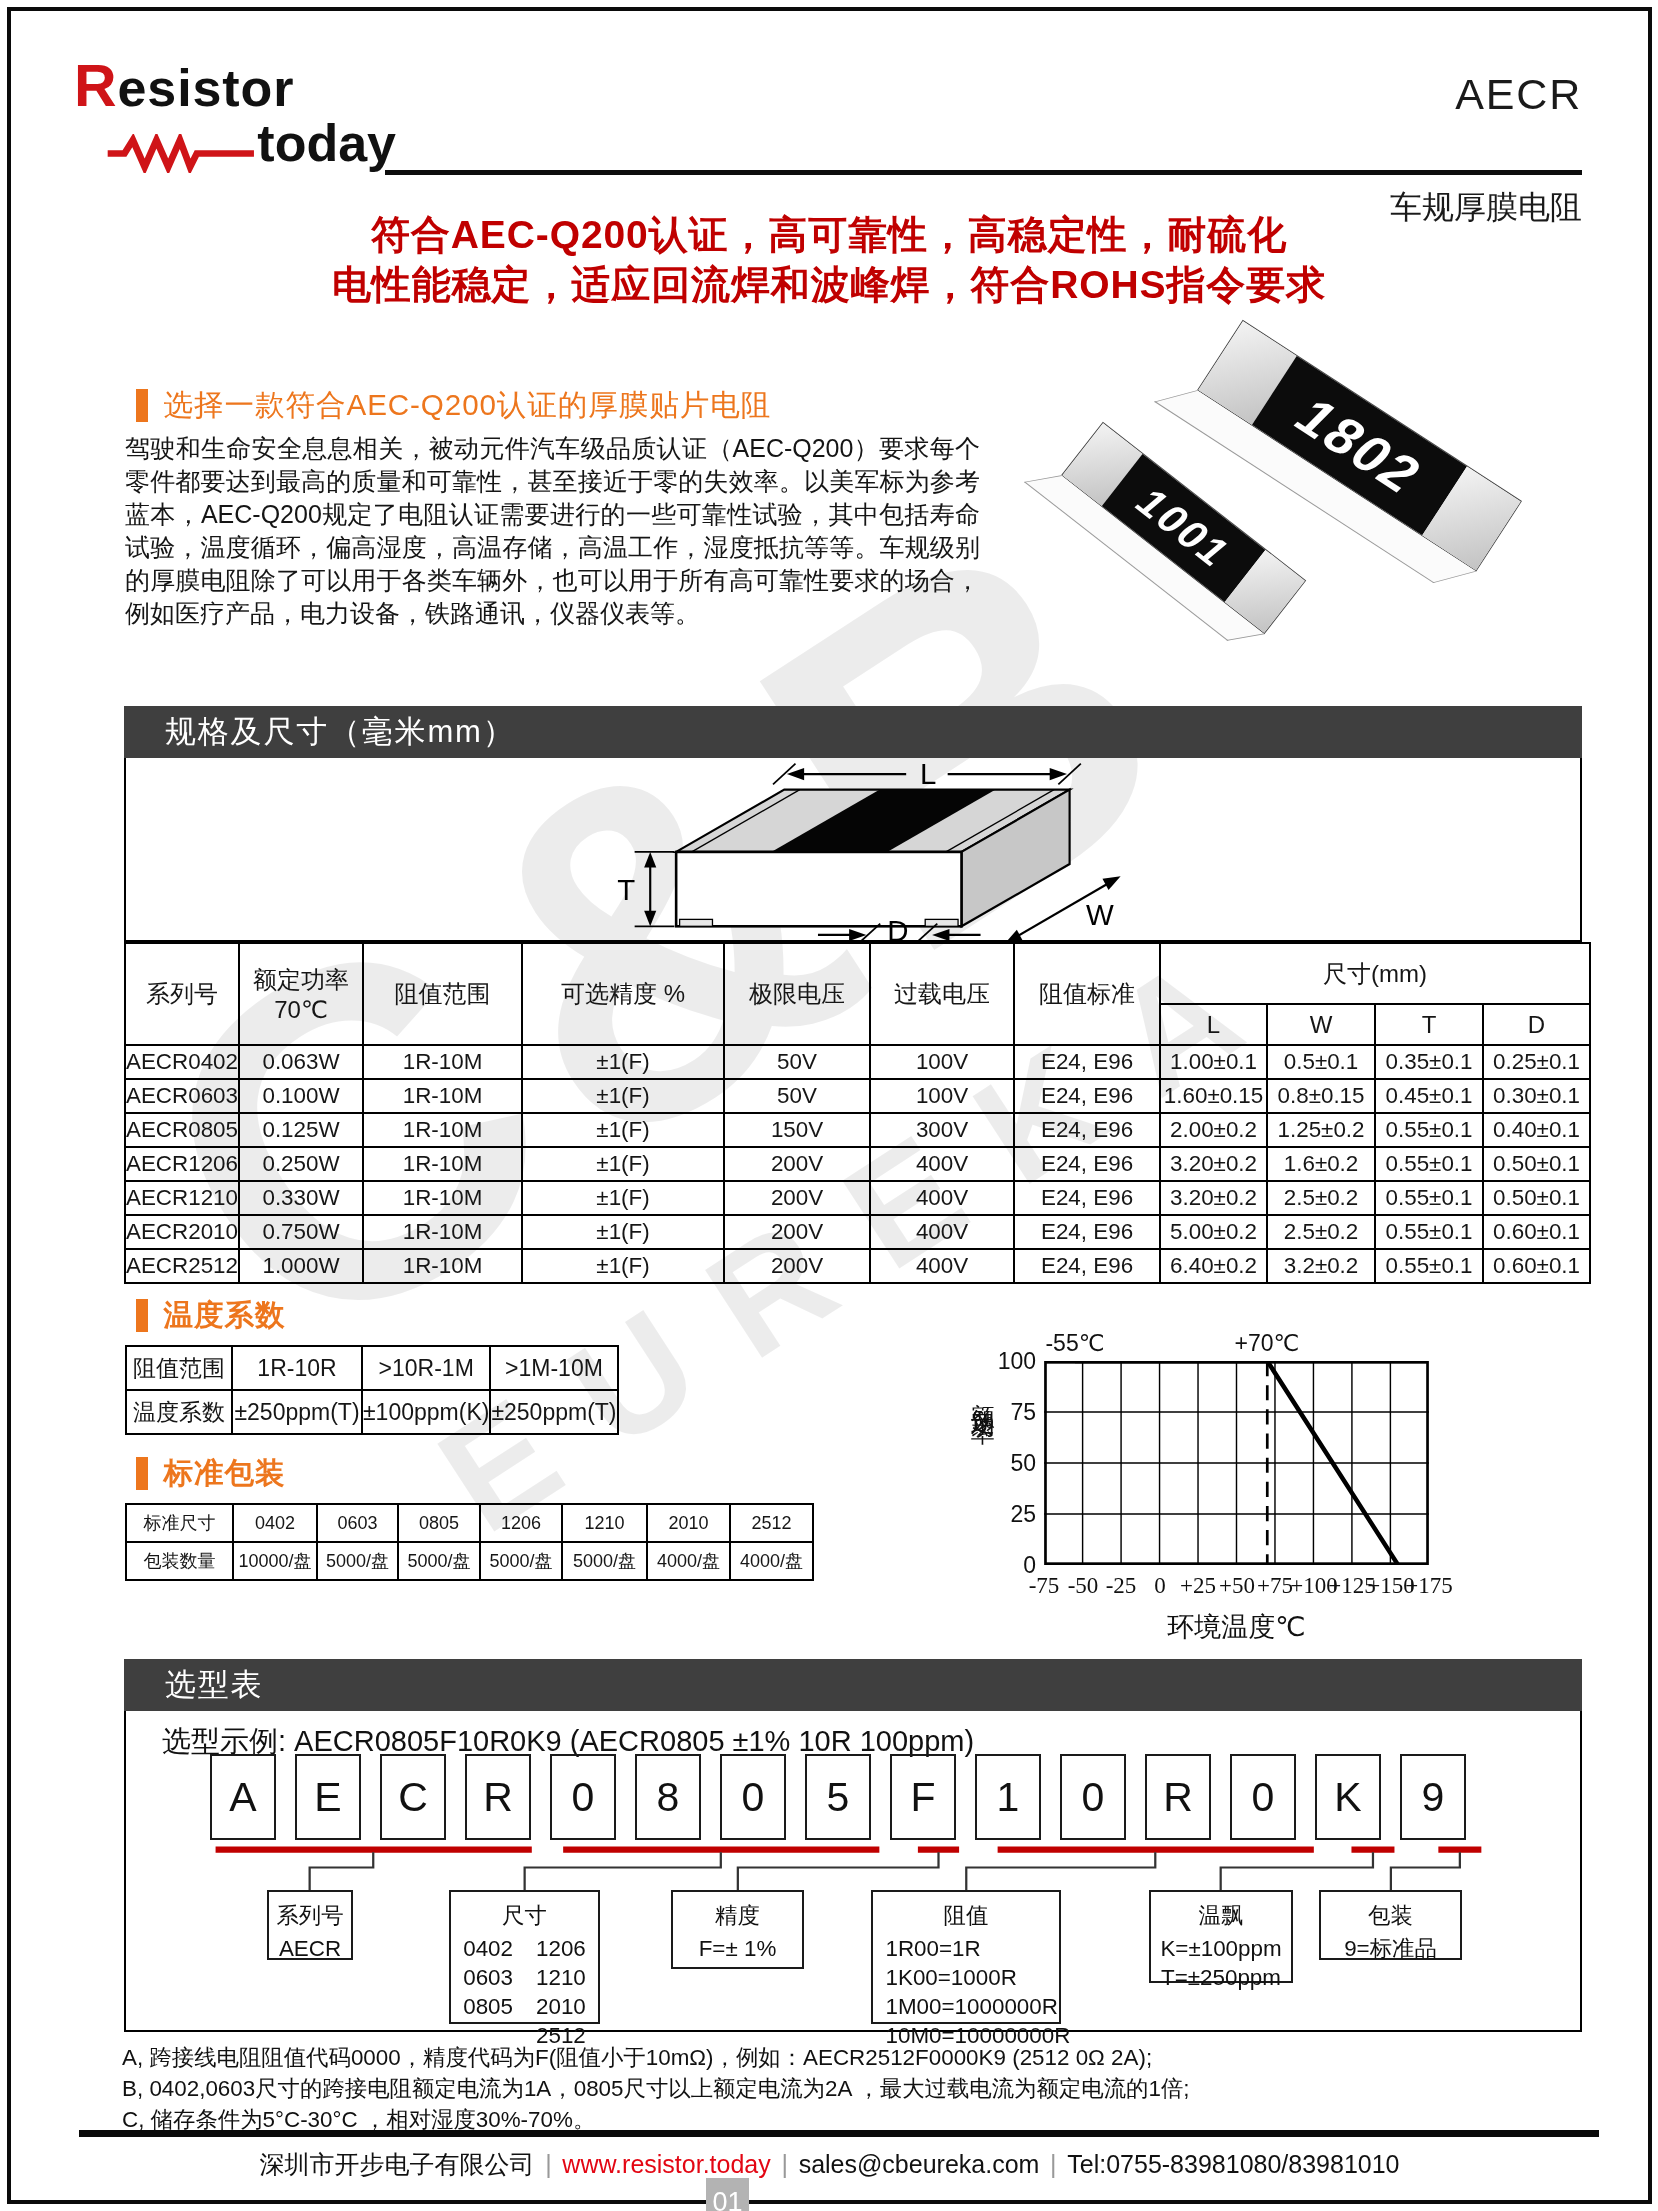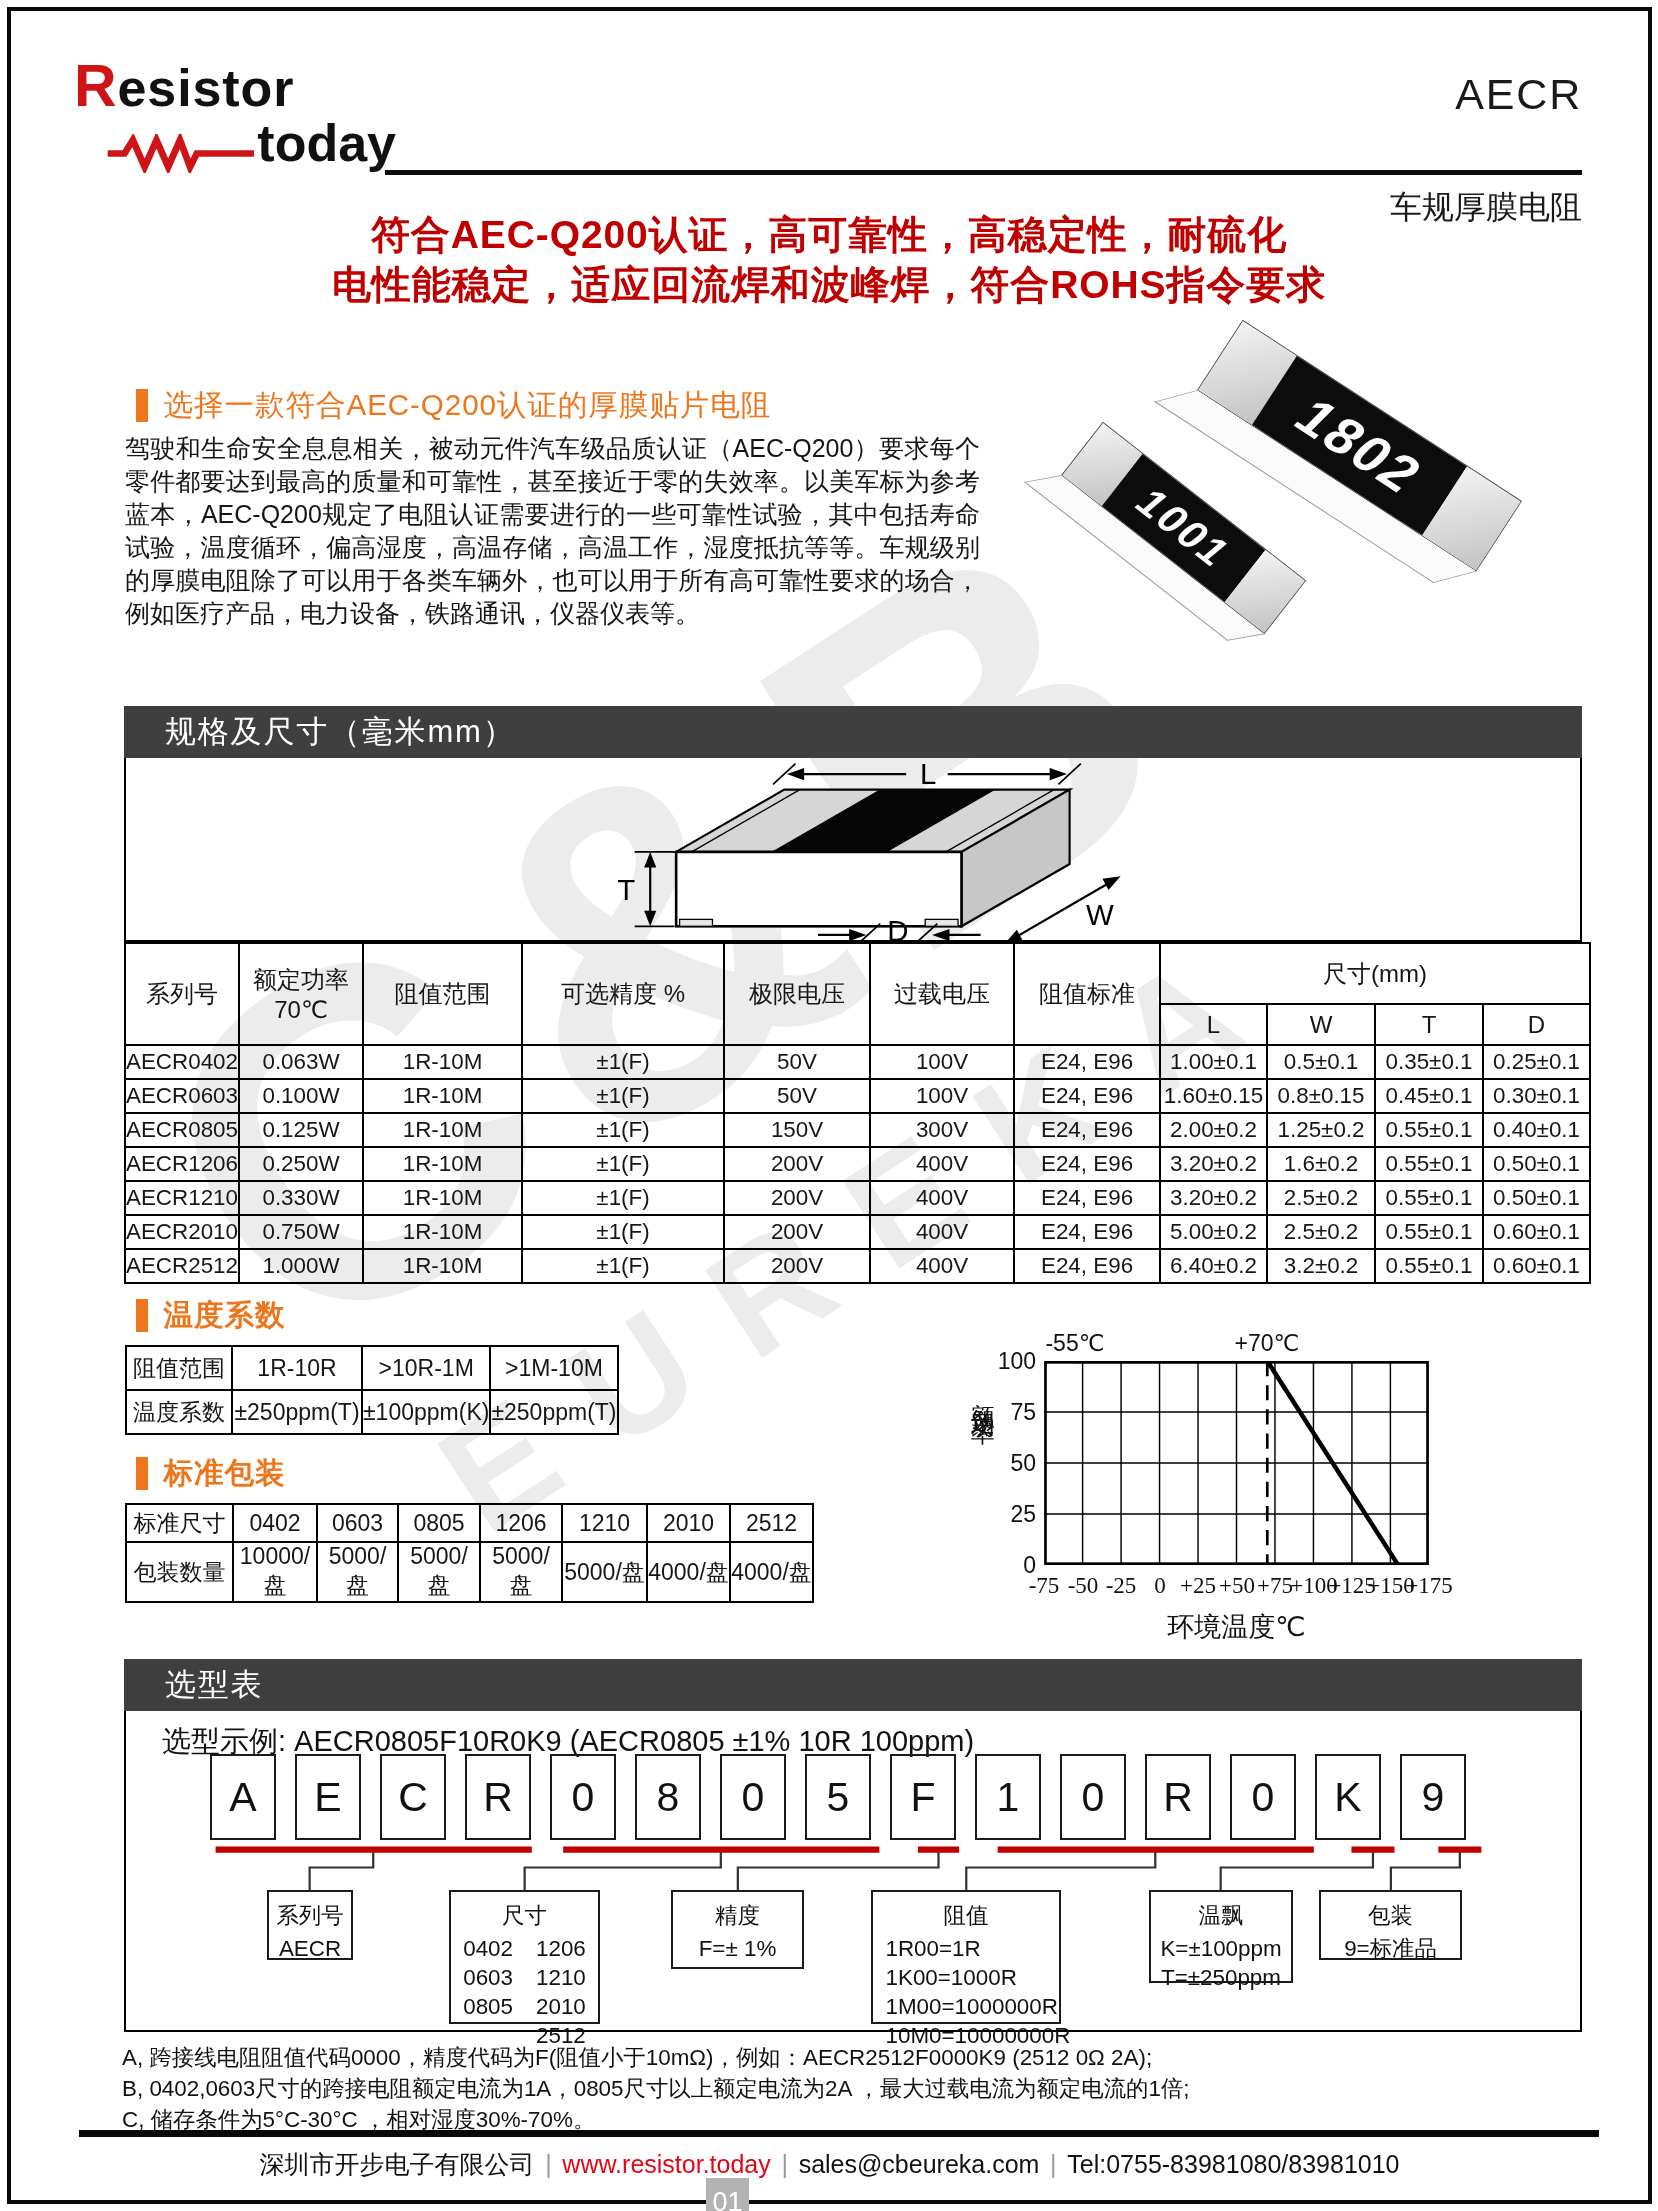--- a/index.html
+++ b/index.html
@@ -75,21 +75,21 @@
   th,td{border:2.7px solid #000;text-align:center;font-weight:normal;color:#161616;padding:0;}
   #spec-table{left:124px;top:942px;}
   #spec-table th{font-size:24px;height:59px;}
   #spec-table tr.subhead th{height:39px;font-size:24px;}
   #spec-table td{font-size:22.4px;height:32px;}
   #tcr-title{left:124px;top:1295px;}
   #tcr-table{left:125px;top:1345px;}
   #tcr-table td{font-size:23px;height:42px;}
   #pkg-title{left:124px;top:1453px;}
   #pkg-table{left:125px;top:1503px;}
-  #pkg-table td{font-size:23px;height:36px;}
+  #pkg-table td{font-size:18px;height:36px;}
 
   
   #chart{left:981px;top:1303px;width:609px;height:358px;}
   #plot{position:absolute;left:63px;top:58px;width:385px;height:204px;}
   #plot svg{position:absolute;left:0;top:0;}
   #chart-annos{position:absolute;left:63px;top:27px;width:385px;height:27px;}
   #chart-annos span{position:absolute;transform:translateX(-50%);font-size:23px;}
   #chart-yticks{position:absolute;left:16px;top:58px;width:39px;height:204px;}
   #chart-yticks span{position:absolute;right:0;transform:translateY(-50%);font-size:23px;}
   #chart-ylabel{position:absolute;left:-14.3px;top:81px;writing-mode:vertical-lr;text-orientation:upright;

